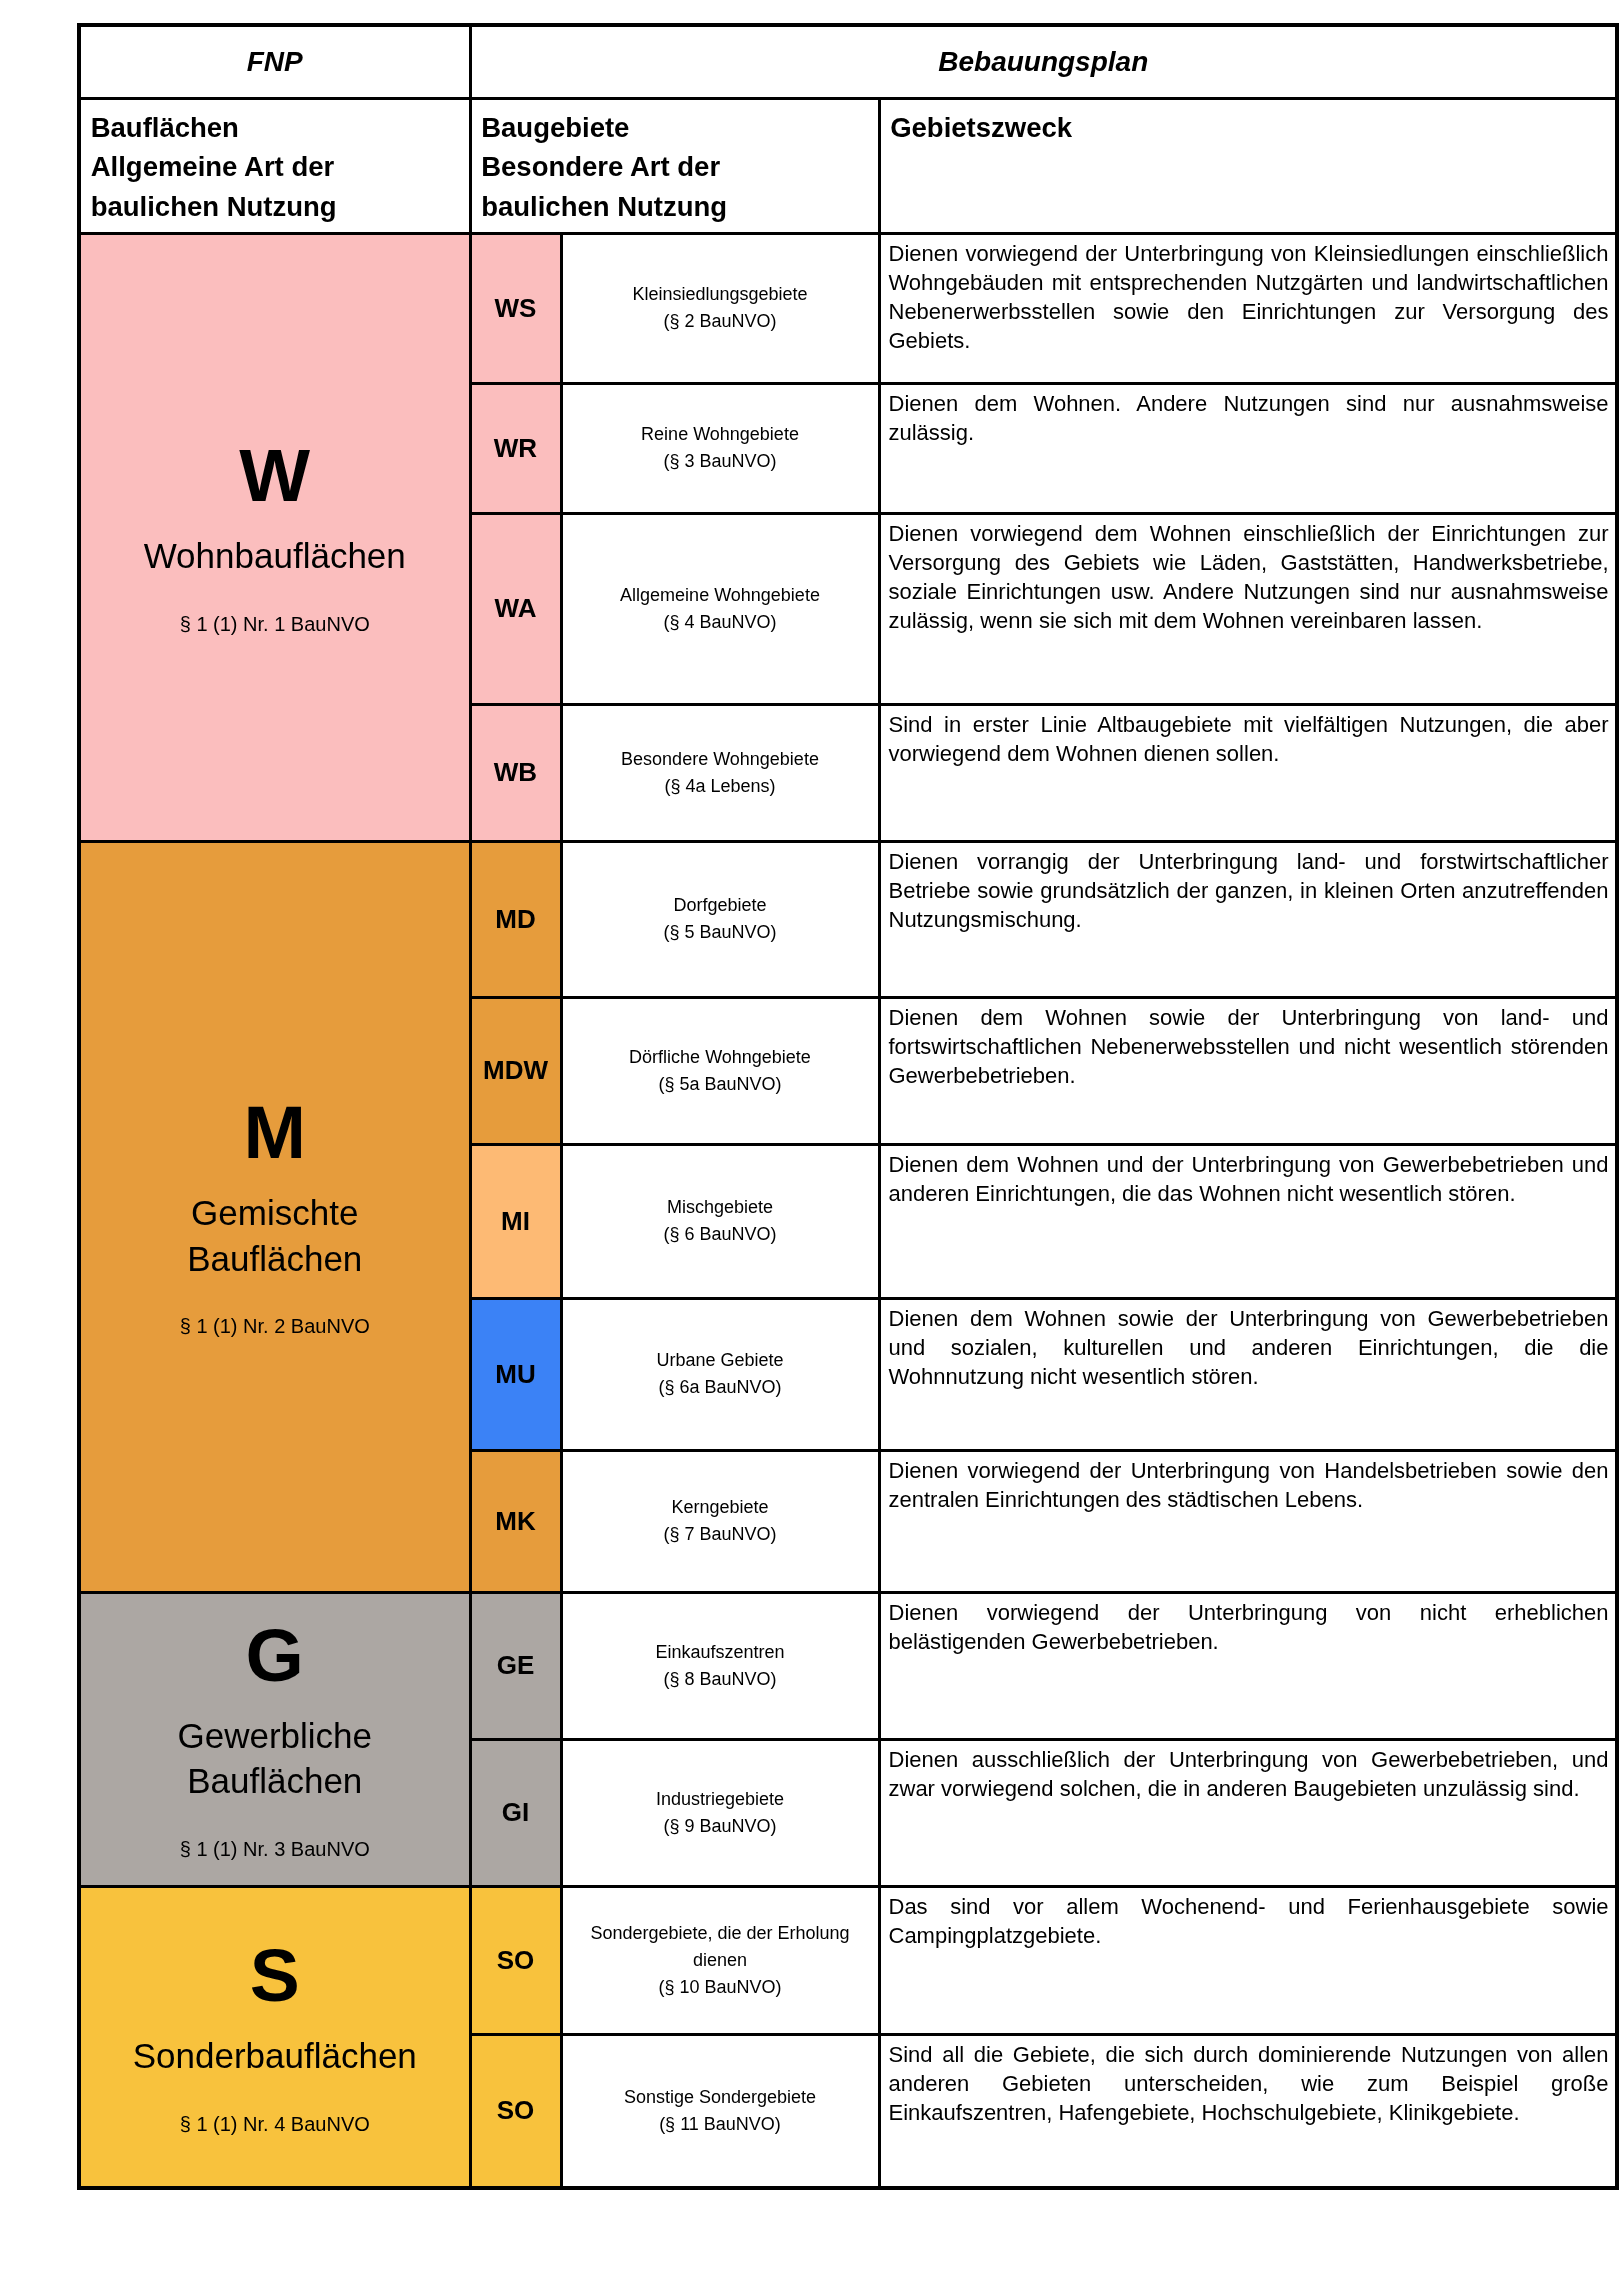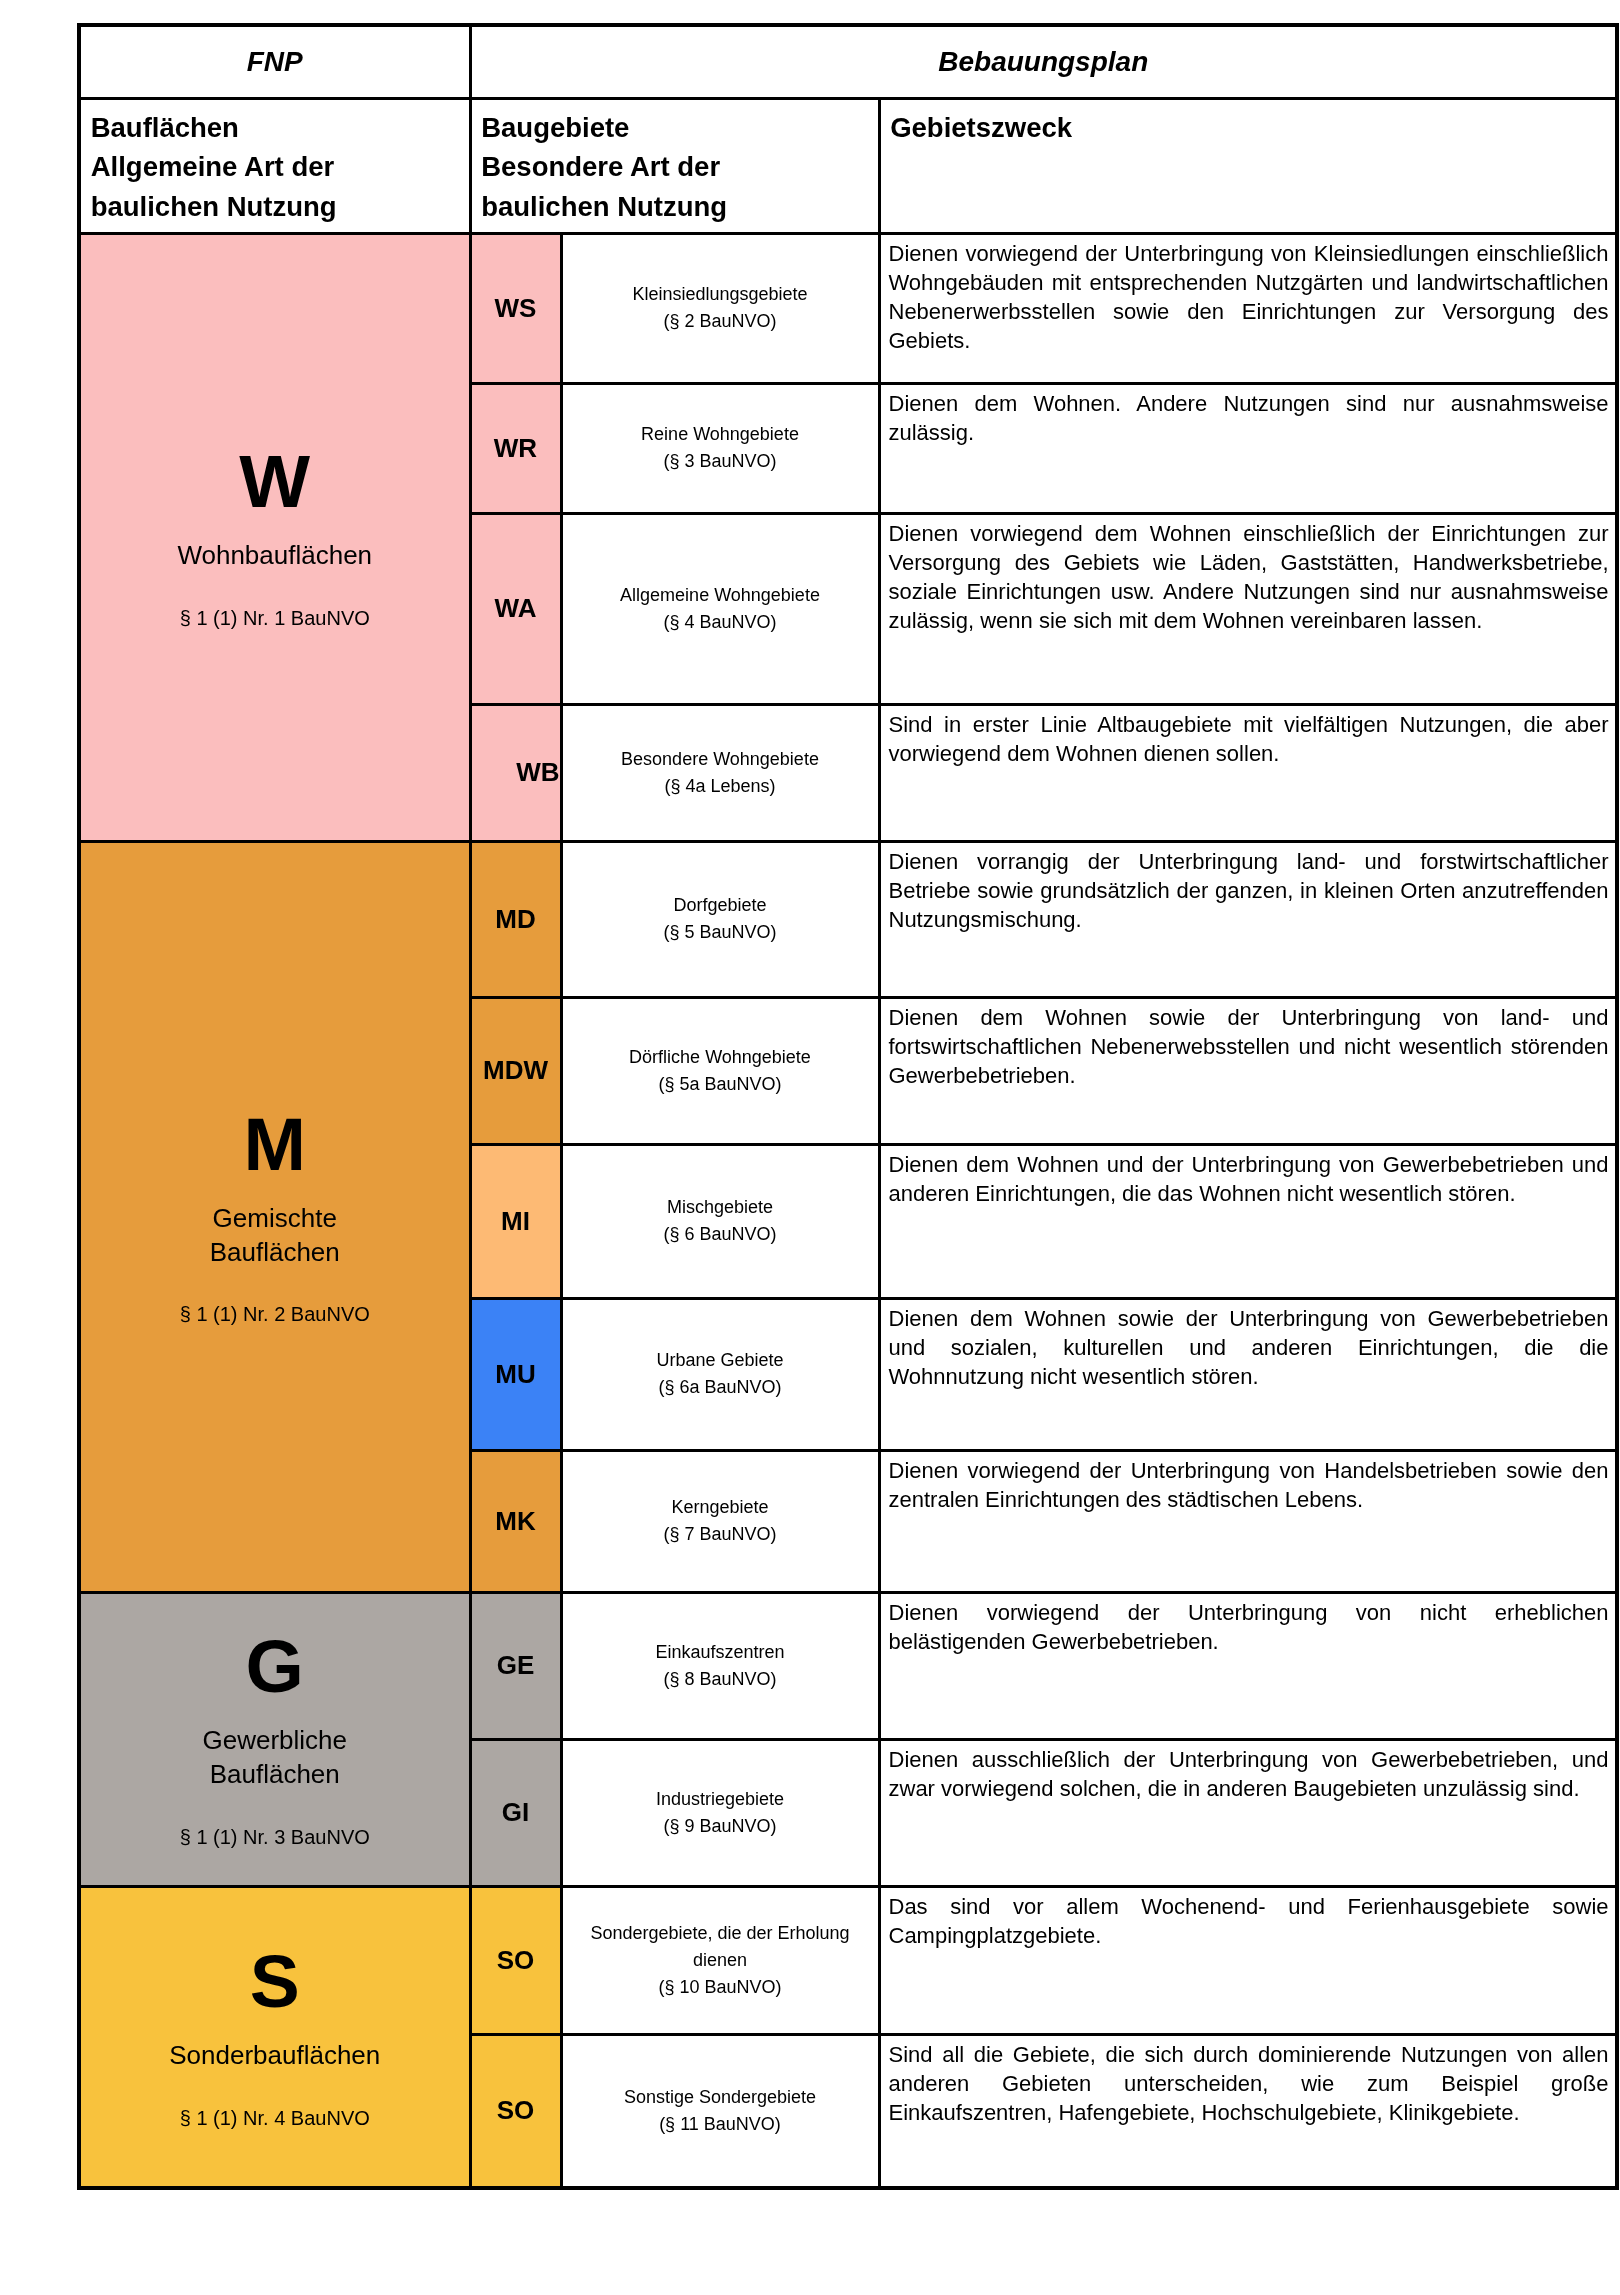--- a/index.html
+++ b/index.html
@@ -19,21 +19,21 @@
   tr.r8{height:154px} tr.r9{height:152px} tr.r10{height:142px} tr.r11{height:147px}
   tr.r12{height:147px} tr.r13{height:148px} tr.r14{height:154px}
 
   .hdr-top{font-size:28px;font-weight:bold;text-align:center;font-style:italic;}
   .hdr2{font-size:27.5px;font-weight:bold;vertical-align:top;text-align:left;
         padding:8px 9.7px 0 9.7px;line-height:1.45;}
 
   .group-cell{text-align:center;}
   .group-inner{display:flex;flex-direction:column;align-items:center;justify-content:center;height:100%;}
   .gletter{font-size:75px;font-weight:bold;line-height:1;}
-  .gname{font-size:26px;line-height:1.3;margin-top:20px;}
+  .gname{font-size:35px;line-height:1.3;margin-top:20px;}
   .gname div:empty{display:none;}
   .glaw{font-size:20px;margin-top:34px;}
 
   .code-cell{font-size:26px;font-weight:bold;text-align:center;}
   .name-cell{font-size:18px;text-align:center;line-height:1.5;padding:3.2px 8px;}
   .purpose-cell{font-size:22px;line-height:1.33;text-align:justify;vertical-align:top;
                 padding:4px 6.5px 3.2px 8px;}
 
   
 </style>
@@ -96,21 +96,21 @@
   </tr>
   <tr class="r4">
     <td class="code-cell" data-bind="groups.0.rows.2.code" data-bind-bg="groups.0.color" style="background-color: rgb(251, 190, 190);">WA</td>
     <td class="name-cell">
       <div data-bind="groups.0.rows.2.name">Allgemeine Wohngebiete</div>
       <div data-bind="groups.0.rows.2.law">(§ 4 BauNVO)</div>
     </td>
     <td class="purpose-cell" data-bind="groups.0.rows.2.purpose">Dienen vorwiegend dem Wohnen einschließlich der Einrichtungen zur Versorgung des Gebiets wie Läden, Gaststätten, Handwerksbetriebe, soziale Einrichtungen usw. Andere Nutzungen sind nur ausnahmsweise zulässig, wenn sie sich mit dem Wohnen vereinbaren lassen.</td>
   </tr>
   <tr class="r5">
-    <td class="code-cell" data-bind="groups.0.rows.3.code" data-bind-bg="groups.0.color" style="background-color: rgb(251, 190, 190); text-align: right;">WB</td>
+    <td class="code-cell" data-bind="groups.0.rows.3.code" data-bind-bg="groups.0.color" style="background-color: rgb(251, 190, 190);">WB</td>
     <td class="name-cell">
       <div data-bind="groups.0.rows.3.name">Besondere Wohngebiete</div>
       <div data-bind="groups.0.rows.3.law">(§ 4a Lebens)</div>
     </td>
     <td class="purpose-cell" data-bind="groups.0.rows.3.purpose">Sind in erster Linie Altbaugebiete mit vielfältigen Nutzungen, die aber vorwiegend dem Wohnen dienen sollen.</td>
   </tr>
 
   <tr class="r6">
     <td rowspan="5" class="group-cell" data-bind-bg="groups.1.color" style="background-color: rgb(230, 156, 60);">
       <div class="group-inner">

